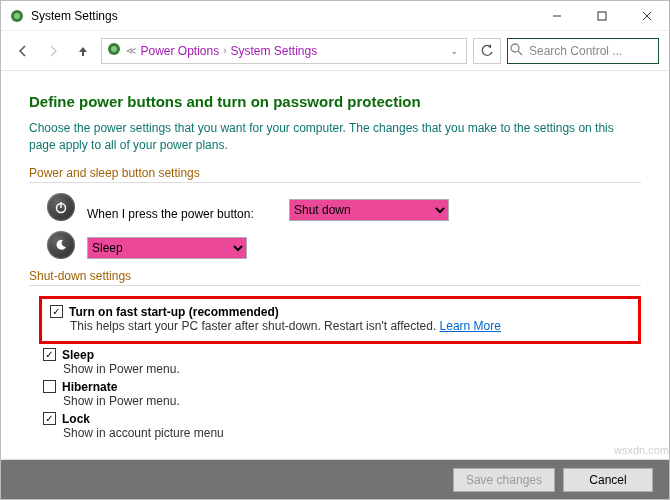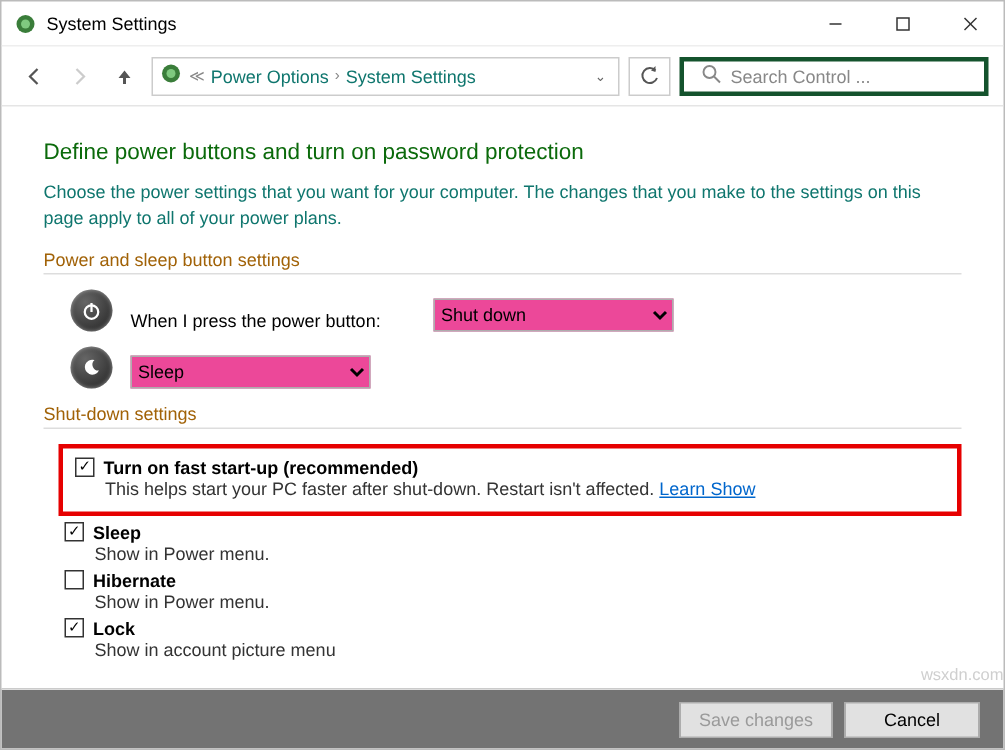--- a/index.html
+++ b/index.html
@@ -54,48 +54,48 @@
     flex: 1;
     height: 26px;
     border: 1px solid #ccc;
     display: flex;
     align-items: center;
     padding: 0 4px;
     gap: 4px;
     font-size: 12px;
     min-width: 0;
   }
-  .addrbar .crumb { color: #0f766e; white-space: nowrap; }
+  .addrbar .crumb { color: #a21caf; white-space: nowrap; }
   .addrbar .sep { color: #888; font-size: 10px; }
   .addrbar .tail { flex: 1; }
   .addrbar .dd { color: #666; font-size: 9px; padding: 0 4px; }
   .refreshbtn {
     width: 28px; height: 26px;
     border: 1px solid #ccc;
     display: flex; align-items: center; justify-content: center;
     color: #555;
   }
   .searchbox {
-    width: 206px; height: 26px;
-    border: 3px solid #14532d;
+    width: 152px; height: 26px;
+    border: 1px solid #14532d;
     display: flex; align-items: center;
-    padding: 0 12px; gap: 6px;
+    padding: 0 2px; gap: 6px;
     color: #888;
     font-style: normal;
     overflow: hidden;
     white-space: nowrap;
   }
   .content {
     padding: 14px 28px 0 28px;
     height: calc(100% - 30px - 40px - 40px);
     overflow: hidden;
   }
   h1.page-title {
     font-size: 15px;
-    font-weight: 400;
+    font-weight: 700;
     color: #0b6a0b;
     margin: 8px 0 10px 0;
   }
   .desc { color: #0f766e; line-height: 1.4; margin-bottom: 12px; }
   .section-head {
     color: #a16207;
     padding-bottom: 2px;
     border-bottom: 1px solid #ddd;
     margin-bottom: 10px;
     width: 100%;
@@ -275,21 +275,21 @@
   </div>
 
   <div class="section-head" style="margin-top:6px;">Shut-down settings</div>
 
   <div class="highlightbox">
     <div class="chkline">
       <span class="chkbox">✓</span>
       <span class="chklabel bold">Turn on fast start-up (recommended)</span>
     </div>
     <div class="chksub">
-      <span>This helps start your PC faster after shut-down. Restart isn't affected. </span><a class="link">Learn Show</a>
+      <span>This helps start your PC faster after shut-down. Restart isn't affected. </span><a class="link">Learn More</a>
     </div>
   </div>
 
   <div class="chkitem">
     <div class="chkline">
       <span class="chkbox">✓</span>
       <span class="chklabel bold">Sleep</span>
     </div>
     <div class="chksub">Show in Power menu.</div>
   </div>

